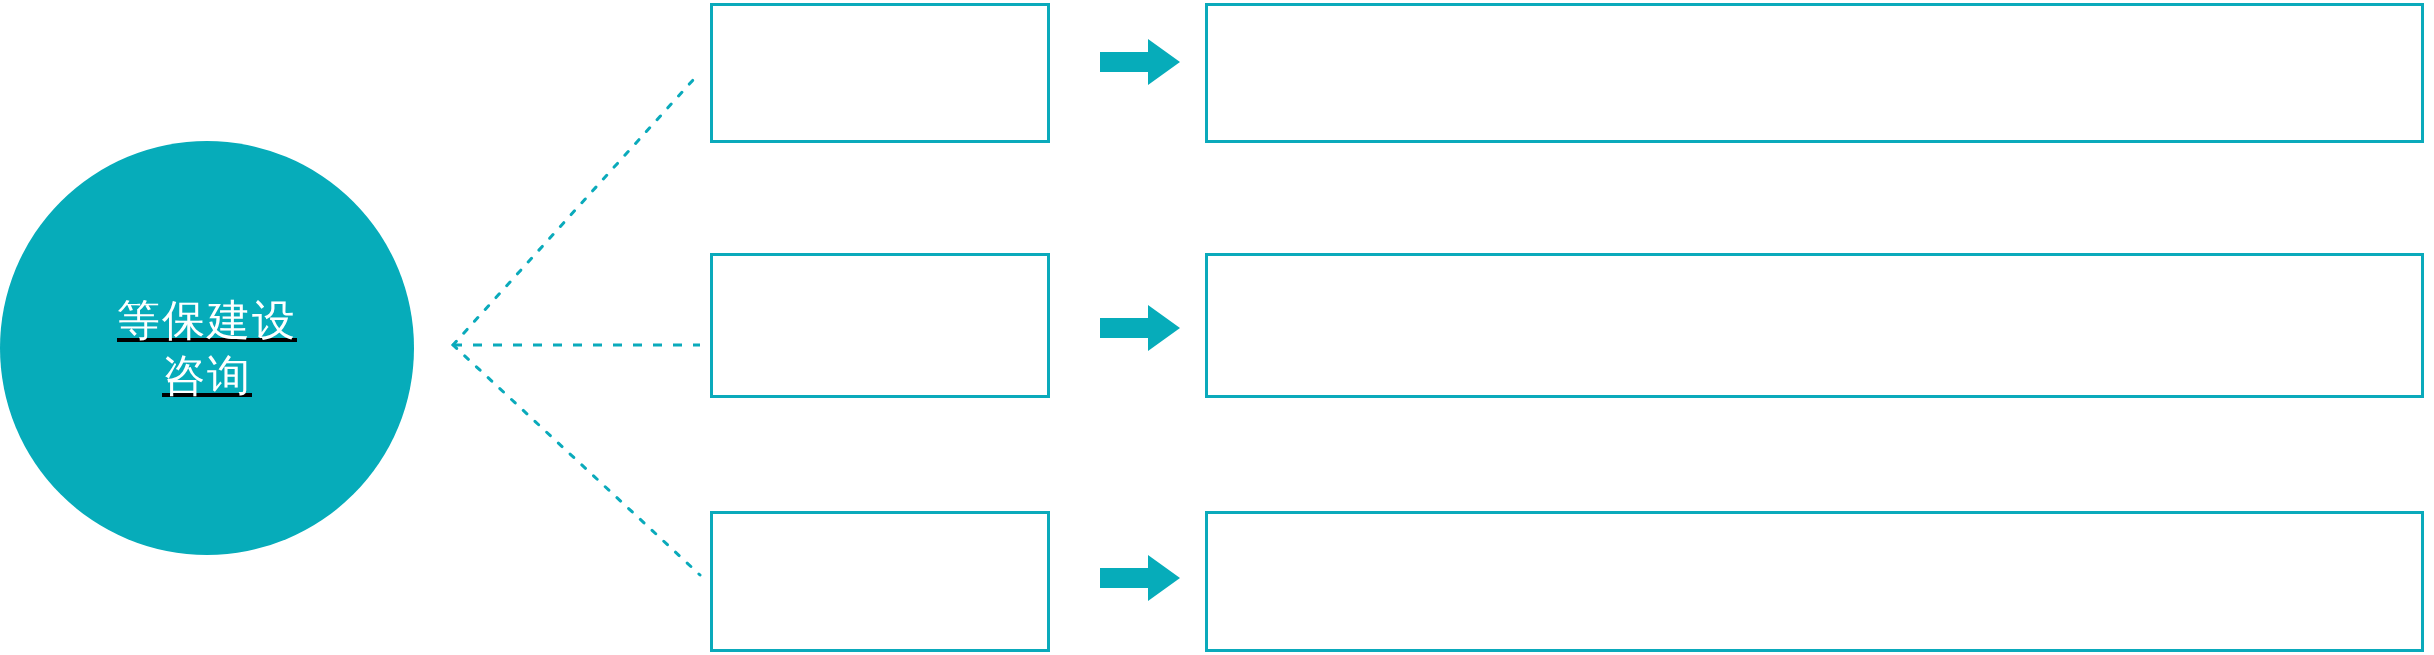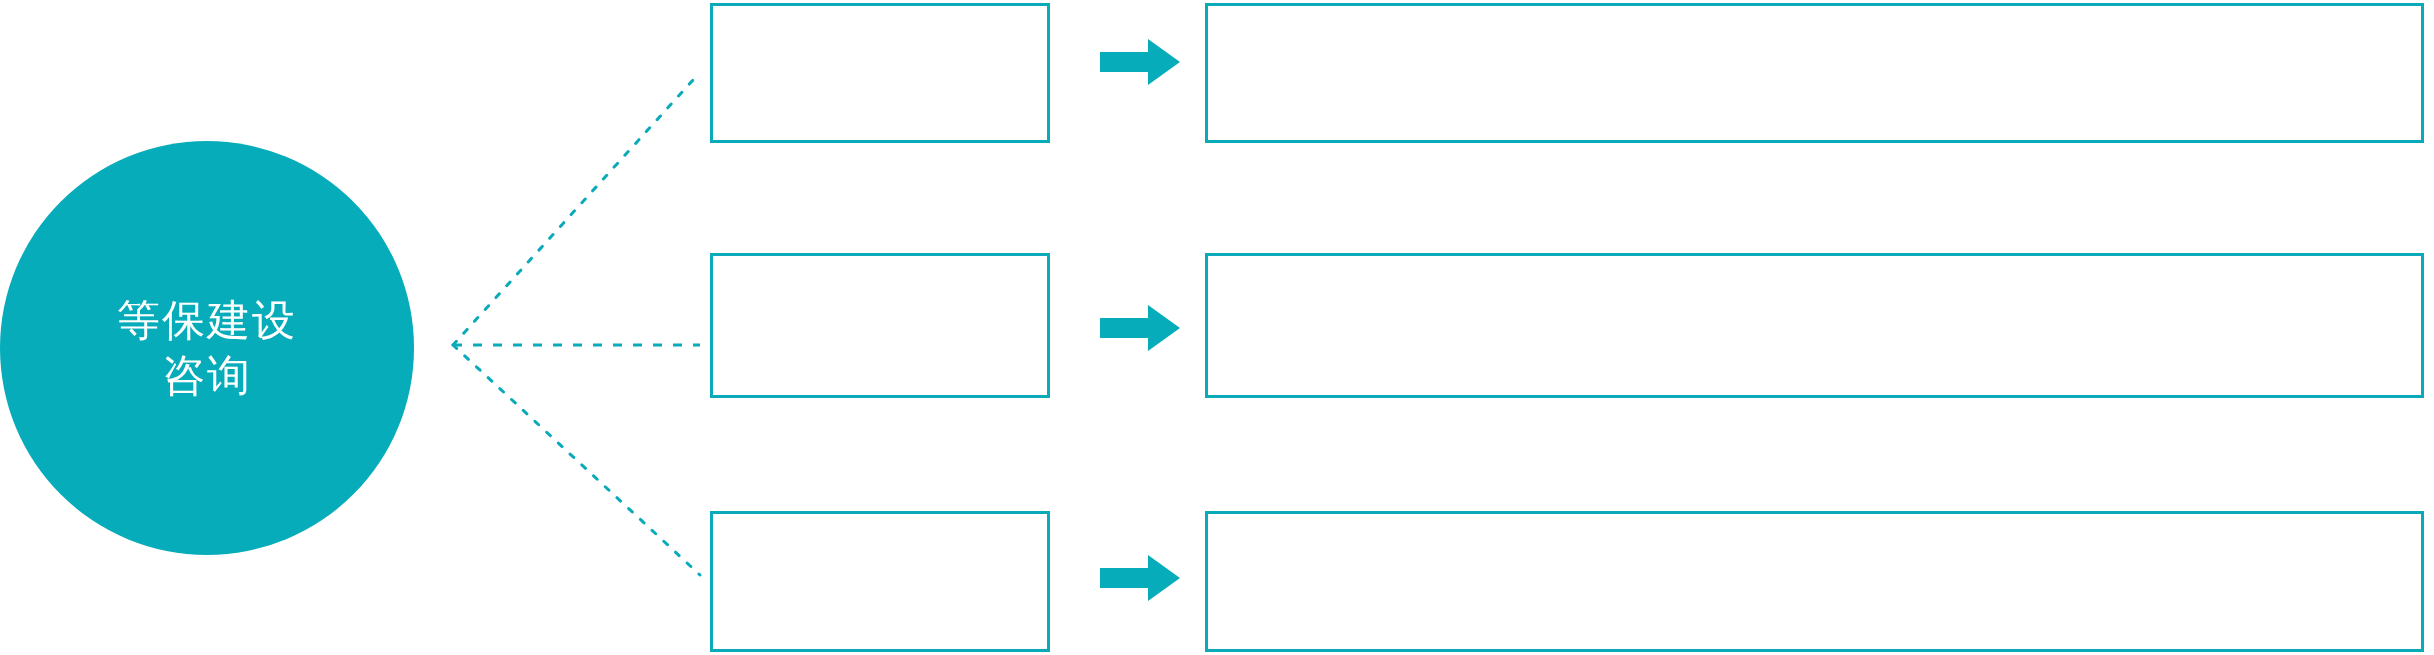--- a/index.html
+++ b/index.html
@@ -25,20 +25,21 @@
     top: 141px;
     width: 414px;
     height: 414px;
     border-radius: 50%;
     background: #06acba;
     display: flex;
     flex-direction: column;
     align-items: center;
     justify-content: center;
     box-sizing: border-box;
+    text-decoration: underline;
   }
   .hub-line {
     color: #ffffff;
     font-size: 43px;
     line-height: 1.28;
     letter-spacing: 2px;
     font-weight: 300;
     white-space: nowrap;
     text-align: center;
   }

